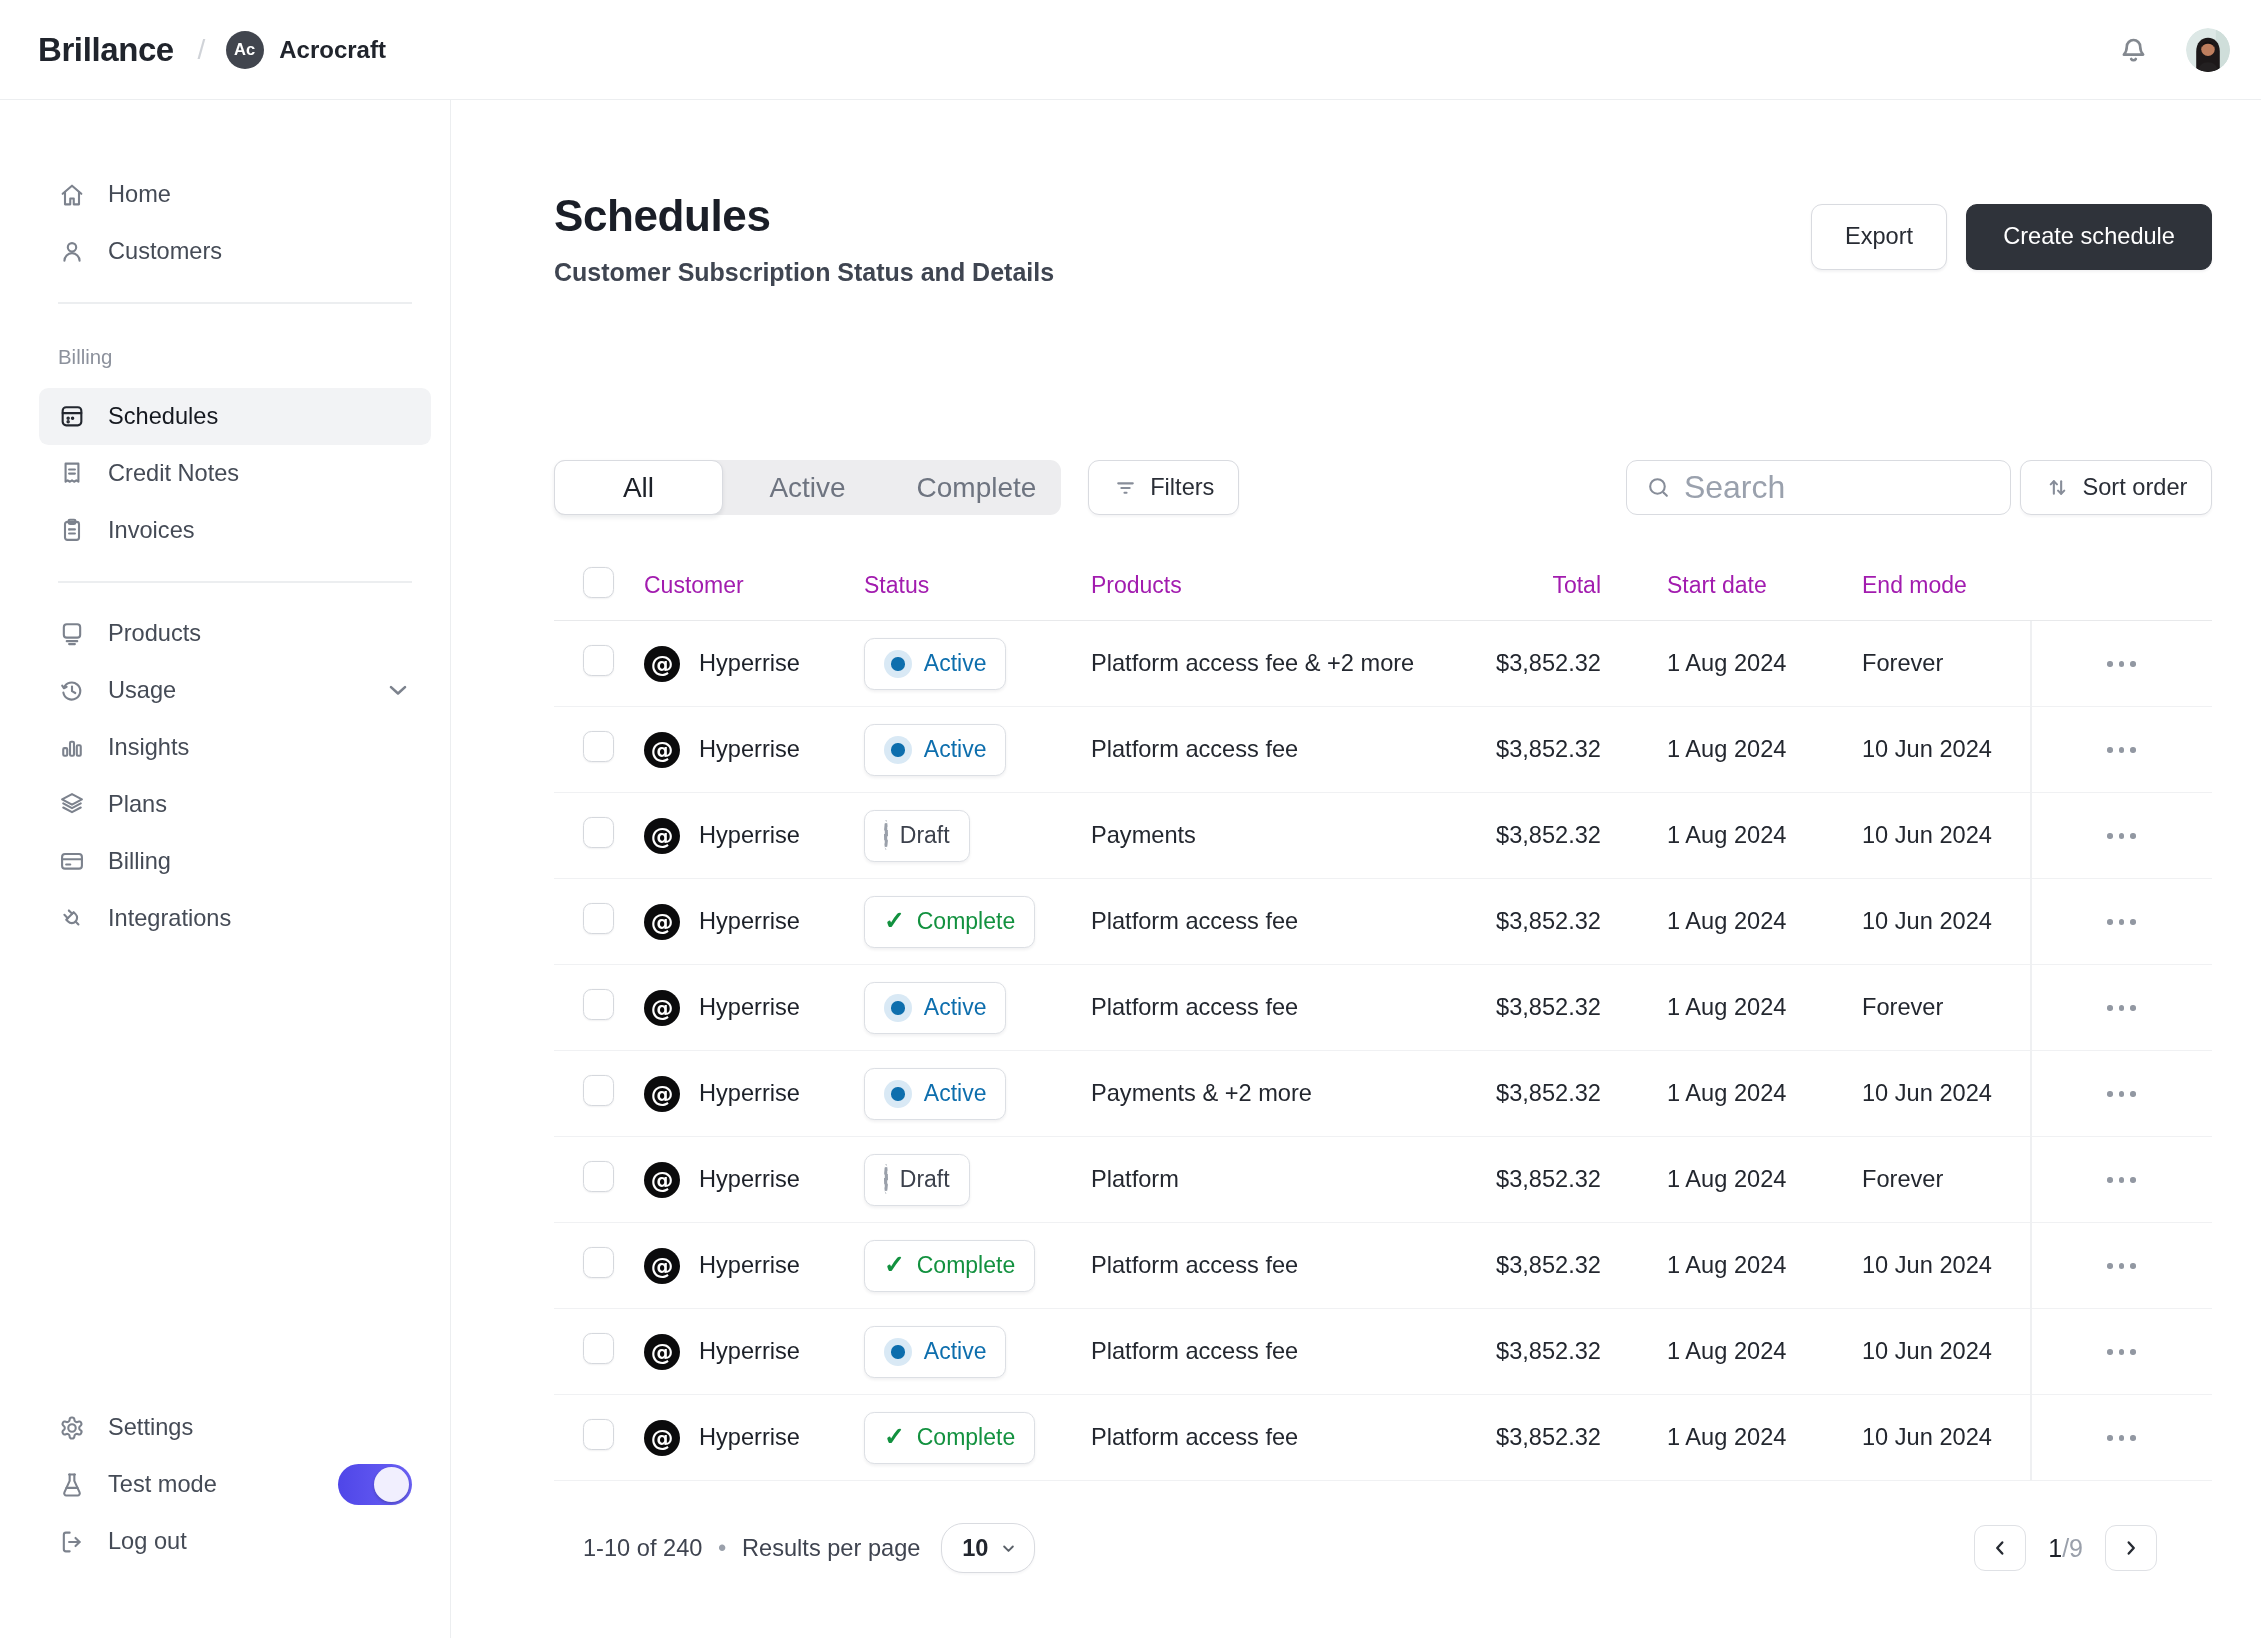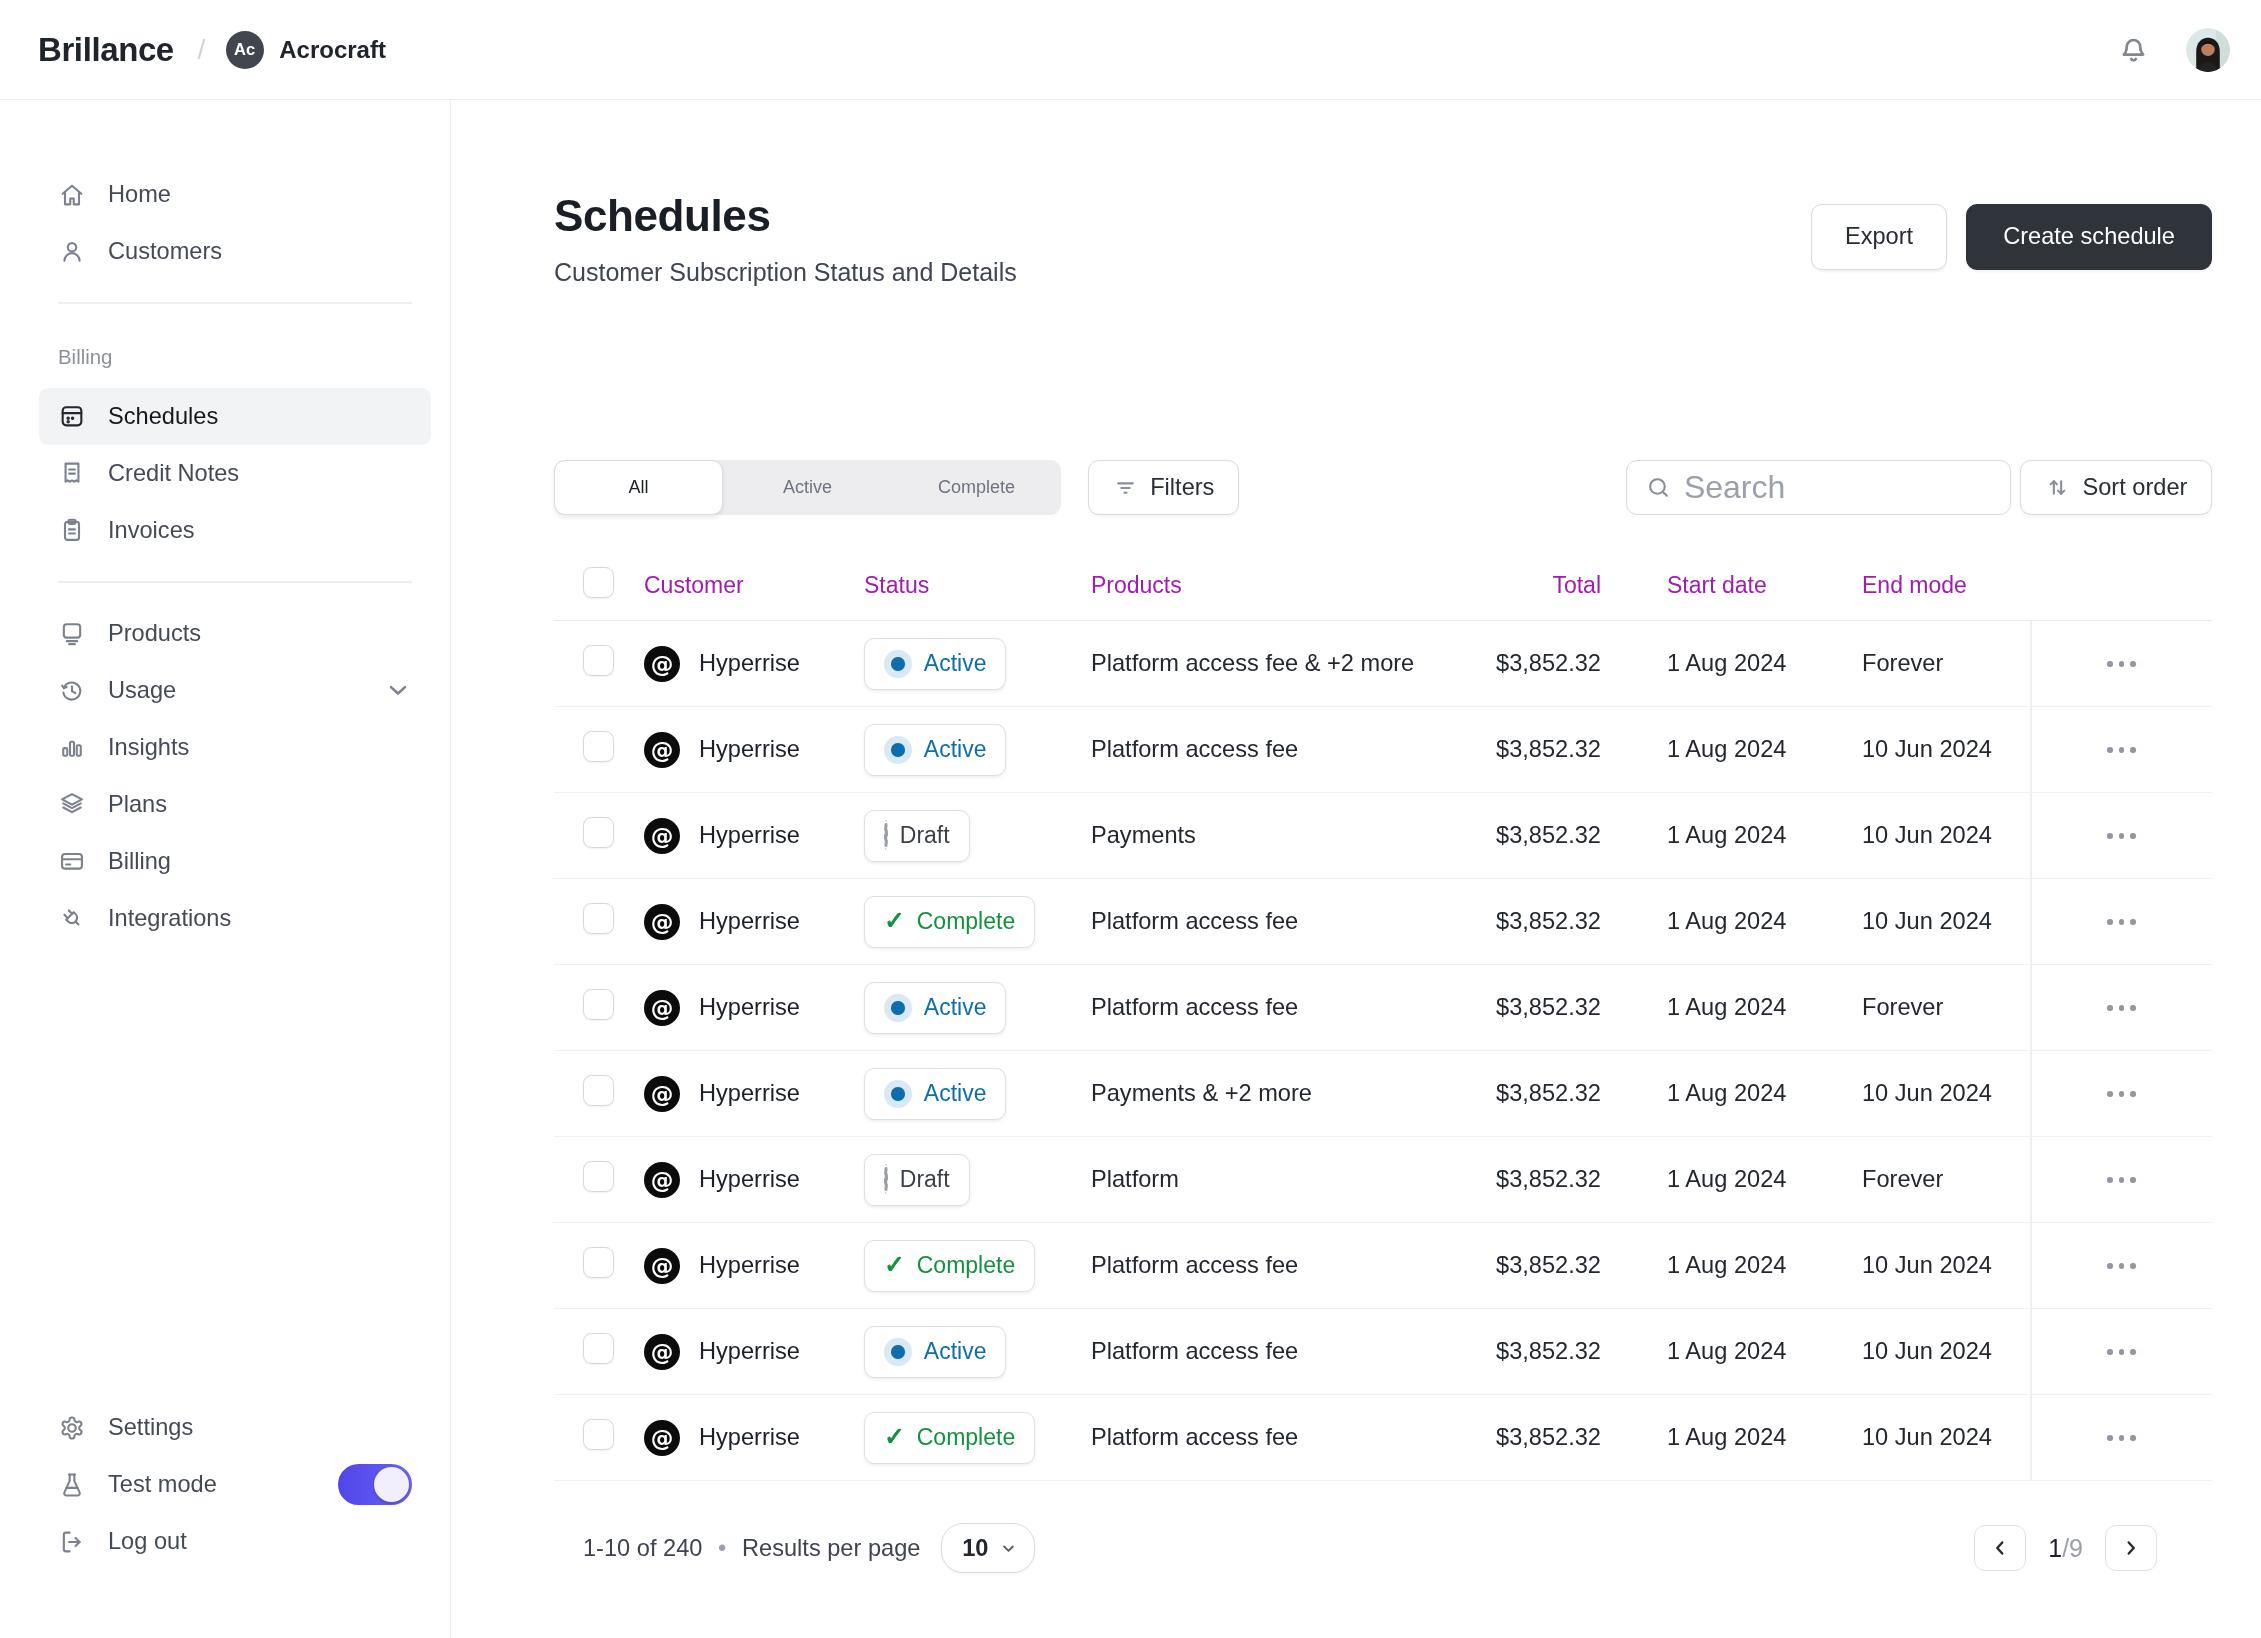--- a/index.html
+++ b/index.html
@@ -38,32 +38,32 @@
   .side-footer { margin-top: auto; }
   .toggle { margin-left: auto; width: 74px; height: 41px; border-radius: 20.4px;
     background: linear-gradient(90deg,#4f46e8,#6b61f5); position: relative; display: inline-block; }
   .toggle .knob { position: absolute; top: 3.1px; right: 3.1px; width: 35px; height: 35px; border-radius: 50%;
     background: #f1effe; box-shadow: 0 1.6px 3.1px rgba(16,24,40,.25); }
 
   
   main { flex: 1; padding: 0 71px 0 103px; }
   .page-head { margin-top: 91px; display: flex; align-items: flex-start; }
   h1 { font-size: 44px; font-weight: 700; color: #1a1e27; letter-spacing: -0.4px; }
-  .subtitle { margin-top: 17.3px; font-size: 25px; color: #3f4551; }
+  .subtitle { margin-top: 17.3px; font-size: 25px; color: #3f4551; font-weight: bold; }
   .head-actions { margin-left: auto; display: flex; gap: 19px; margin-top: 12.6px; }
   .btn { height: 66px; padding: 0 33px; border-radius: 11px; border: 1.6px solid #d9dbe0; background: #fff;
     font-size: 23.6px; color: #272b33; font-family: inherit; cursor: pointer;
     box-shadow: 0 1.6px 2.4px rgba(16,24,40,.05); }
   .btn-primary { background: #2f333a; border-color: #2f333a; color: #fff; padding: 0 36px; }
 
   
   .toolbar { margin-top: 173px; display: flex; align-items: center; }
   .tabs { display: flex; background: #ededef; border-radius: 11px; height: 55px; }
   .tab { width: 169px; height: 55px; display: flex; align-items: center; justify-content: center;
-    font-size: 18px; color: #6e7480; border-radius: 11px; cursor: pointer; }
+    font-size: 28px; color: #6e7480; border-radius: 11px; cursor: pointer; }
   .tab.active { background: #fff; border: 1.6px solid #d9dbe0; color: #1c2028; font-weight: 500;
     box-shadow: 0 2.4px 4.7px rgba(16,24,40,.08); }
   .btn-toolbar { height: 55px; display: inline-flex; align-items: center; gap: 12.6px; padding: 0 23.6px;
     border-radius: 11px; border: 1.6px solid #d9dbe0; background: #fff; font-size: 23.6px; color: #2a2e37;
     font-family: inherit; cursor: pointer; box-shadow: 0 1.6px 2.4px rgba(16,24,40,.04); }
   .btn-toolbar .icon, .searchbox .icon { color: #878d99; display: flex; }
   .btn-toolbar .icon svg { width: 25px; height: 25px; }
   .filters-btn { margin-left: 27px; }
   .searchbox { margin-left: auto; width: 385px; height: 55px; border: 1.6px solid #d9dbe0; border-radius: 11px;
     background: #fff; display: flex; align-items: center; gap: 12.6px; padding: 0 19px; }

